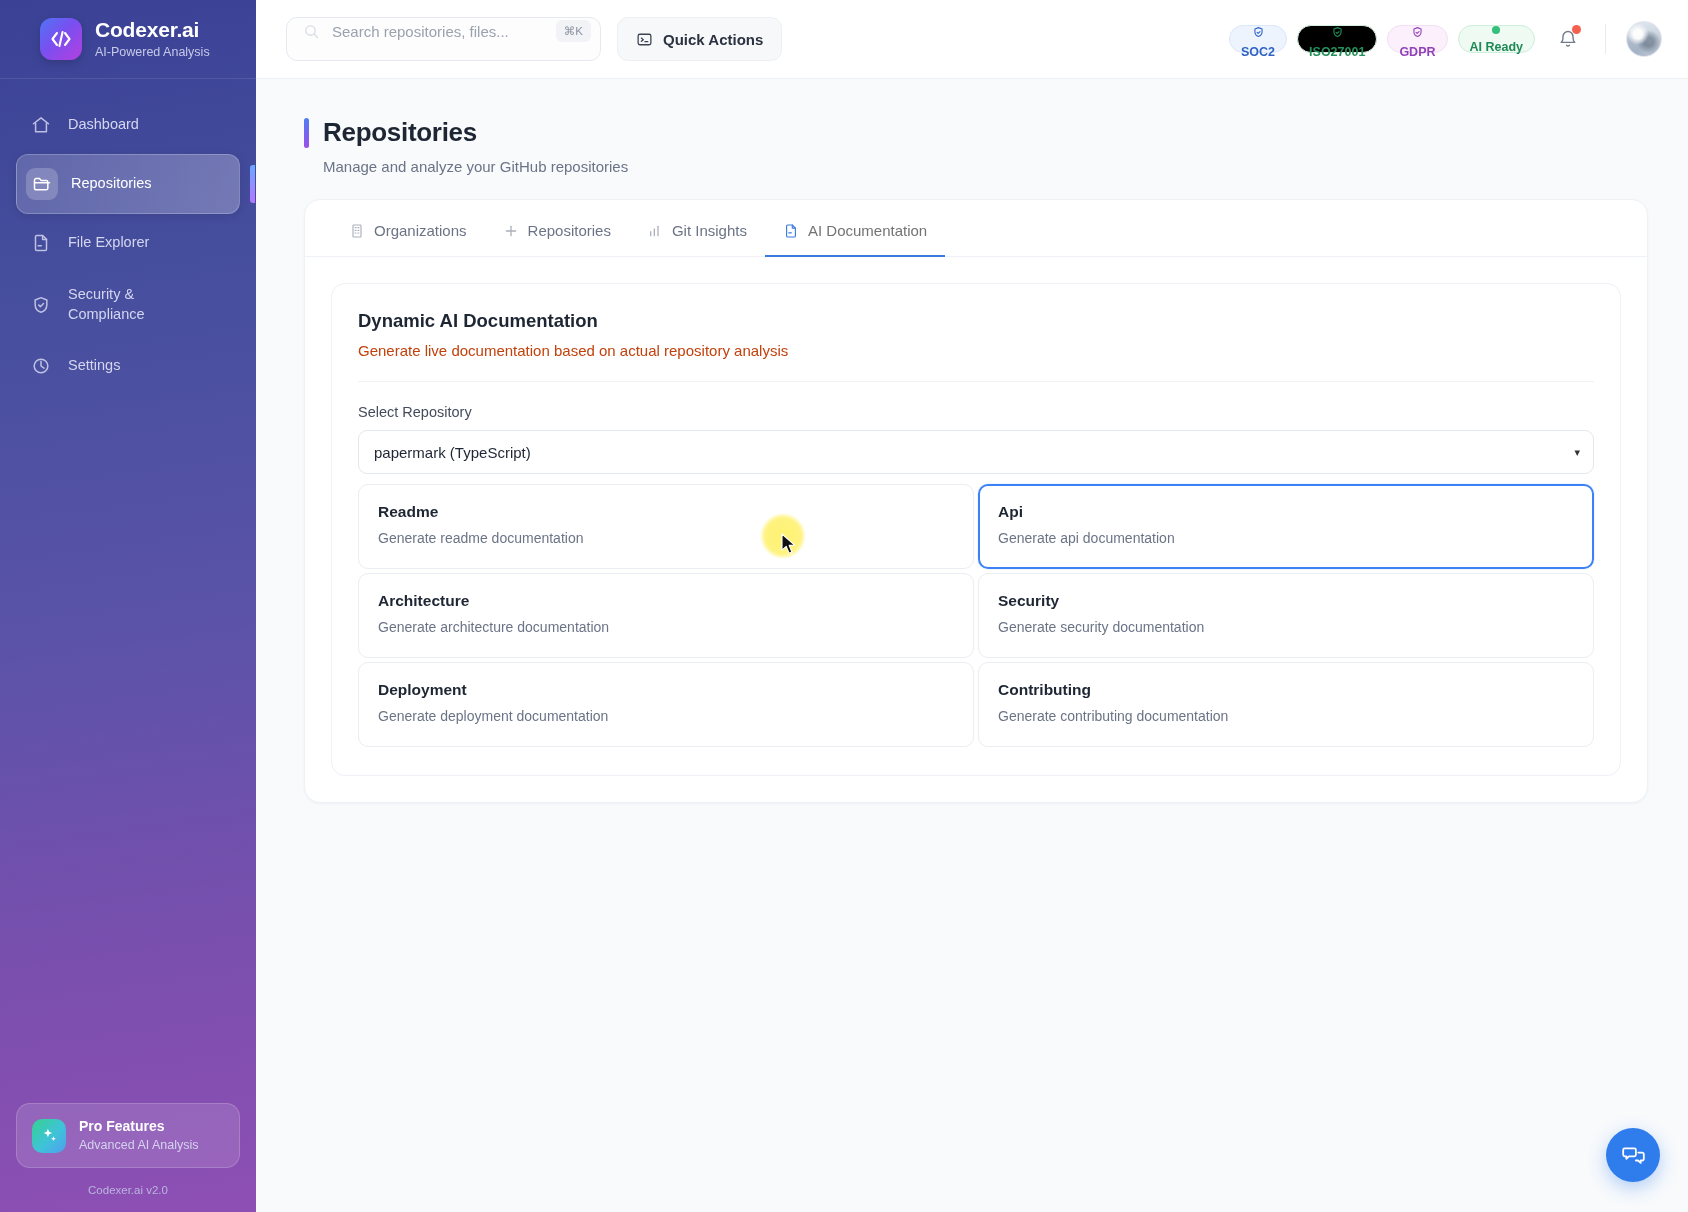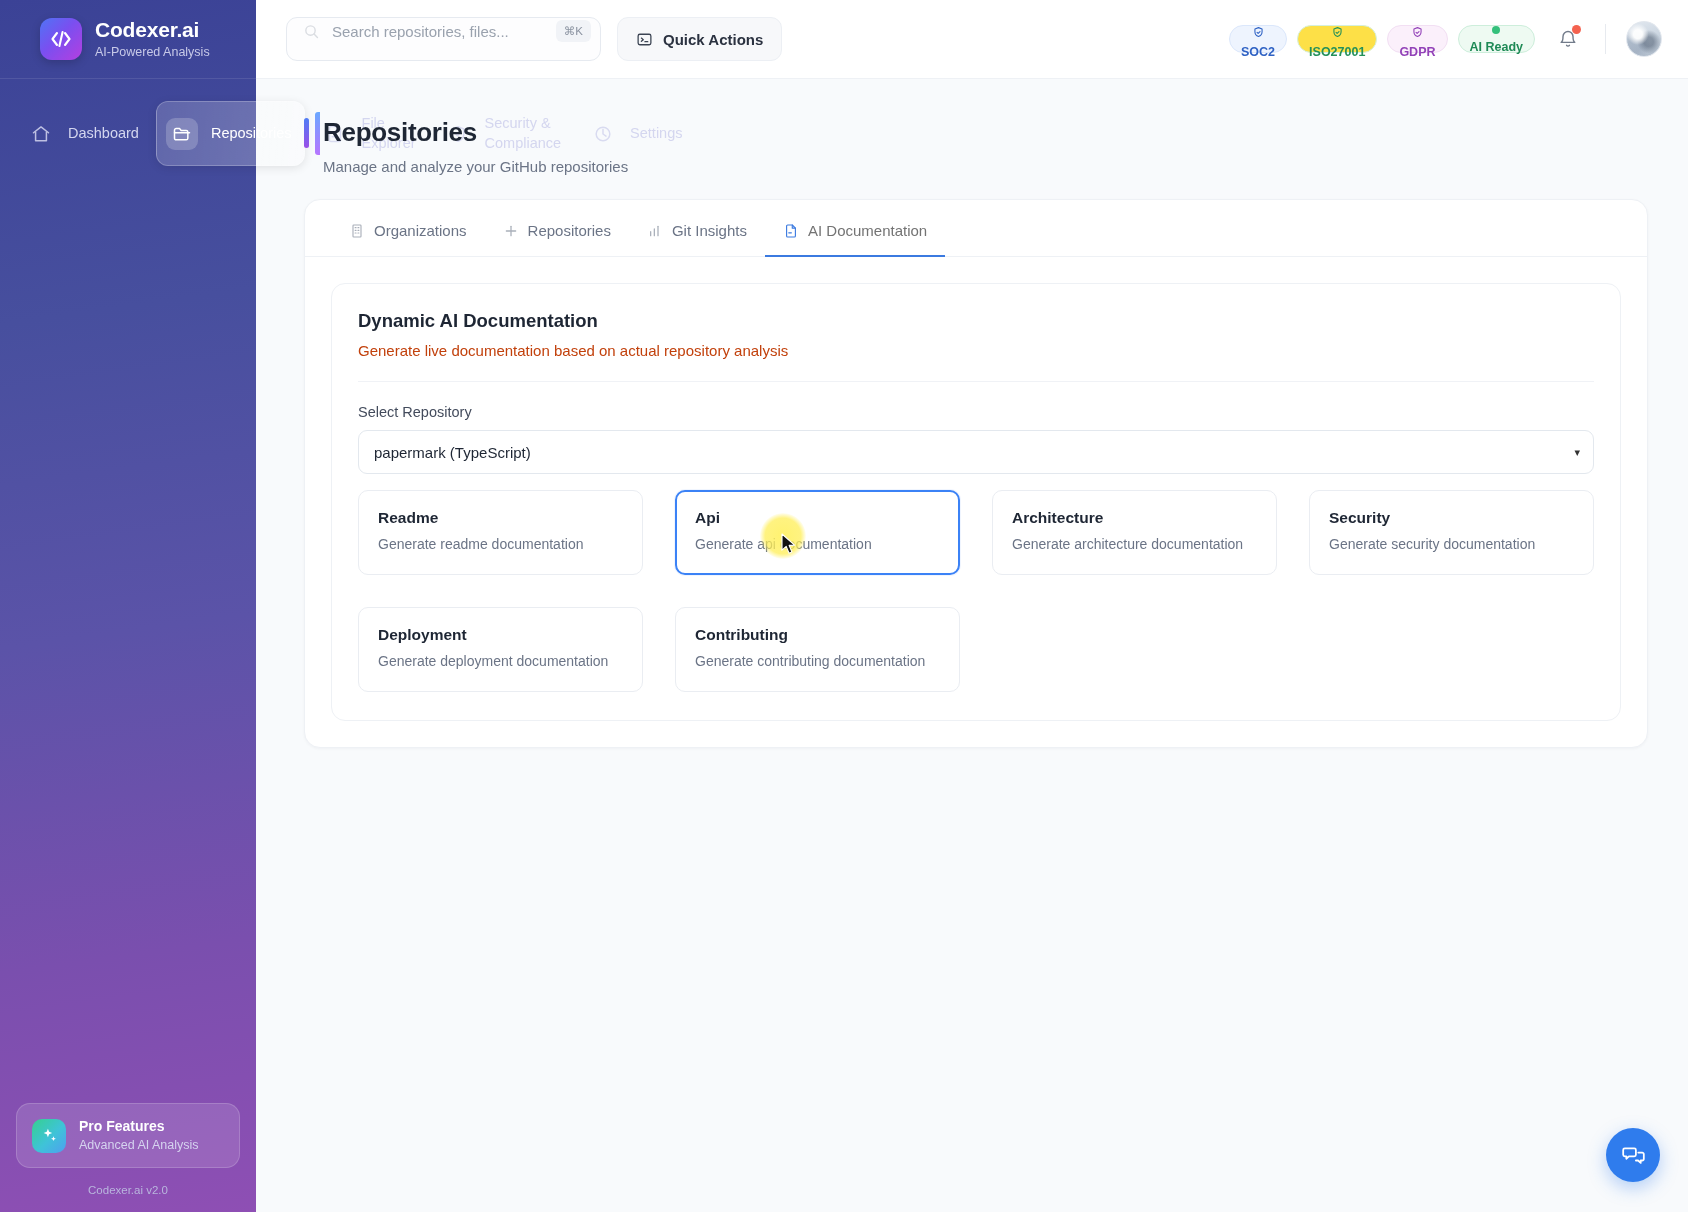--- a/index.html
+++ b/index.html
@@ -29,21 +29,21 @@
     width:42px; height:42px; border-radius:12px; flex:0 0 42px;
     background:linear-gradient(135deg,#4f74f5 0%,#7a4ff0 45%,#b43fe0 100%);
     display:flex; align-items:center; justify-content:center;
     box-shadow:0 3px 10px rgba(0,0,0,.18);
   }
   .brand-logo svg { display:block; }
   .brand-text { display:flex; flex-direction:column; line-height:1.15; }
   .brand-title { font-size:21px; font-weight:bold; letter-spacing:-.2px; color:#fff; }
   .brand-sub { font-size:12.5px; color:#c7c9e8; margin-top:3px; }
 
-  .nav { padding:22px 16px 0 16px; display:flex; flex-direction:row; gap:5px; }
+  .nav { padding:22px 16px 0 16px; display:flex; flex-direction:column; gap:5px; }
   .nav-item {
     display:flex; align-items:center; gap:16px;
     padding:13px 12px 13px 14px; border-radius:12px;
     color:#d4d6ef; font-size:14.5px; cursor:pointer; position:relative;
     min-height:48px;
   }
   .nav-item .nav-ico { width:22px; height:22px; flex:0 0 22px; display:flex; align-items:center; justify-content:center; opacity:.85; }
   .nav-item.active {
     background:linear-gradient(95deg, rgba(255,255,255,.17) 0%, rgba(255,255,255,.26) 100%);
     border:1px solid rgba(255,255,255,.22);
@@ -104,21 +104,21 @@
     height:44px; border:1px solid #eceff4; background:#f7f8fa; border-radius:11px;
     display:flex; align-items:center; gap:10px; padding:0 18px;
     font-size:15px; font-weight:bold; color:#2b3240; cursor:pointer;
   }
   .topbar-right { margin-left:auto; display:flex; align-items:center; gap:10px; }
   .badge {
     display:flex; align-items:center; gap:6px; height:28px; padding:0 11px;
     border-radius:14px; font-size:12.5px; font-weight:bold; white-space:nowrap;flex-direction:column;
   }
   .badge.soc2 { background:#eef4fe; border:1px solid #dbe7fb; color:#2f62c4; }
-  .badge.iso  { background:#fde047; border:1px solid #d5f0de; color:#24905a; }
+  .badge.iso  { background:#000000; border:1px solid #d5f0de; color:#24905a; }
   .badge.gdpr { background:#fbf0fb; border:1px solid #f2dff3; color:#9242b8; }
   .badge.ai   { background:#eefaf2; border:1px solid #cdeedb; color:#1f8a56; }
   .dot { width:8px; height:8px; border-radius:50%; background:#34c07b; flex:0 0 8px; }
   .bell-wrap { position:relative; width:34px; height:34px; display:flex; align-items:center; justify-content:center; cursor:pointer; margin-left:6px; }
   .bell-dot { position:absolute; top:3px; right:4px; width:9px; height:9px; border-radius:50%; background:#f4624f; }
   .vdiv { width:1px; height:30px; background:#e7eaef; margin:0 10px; }
   .avatar {
     width:36px; height:36px; border-radius:50%; flex:0 0 36px; cursor:pointer;
     background:
       radial-gradient(circle at 32% 36%, rgba(255,255,255,.95) 0 14%, rgba(255,255,255,0) 34%),
@@ -163,21 +163,21 @@
   .field-label { font-size:14.5px; color:#434b5c; margin:22px 0 10px 0; }
   .select-wrap { position:relative; }
   select.repo-select {
     width:100%; height:44px; border:1px solid #e3e8ee; border-radius:9px;
     background:#fff; font-family:"Liberation Sans", sans-serif; font-size:15px;
     color:#1e2634; padding:0 34px 0 15px; outline:none; cursor:pointer;
     -webkit-appearance:none; appearance:none;
   }
   .sel-chev { position:absolute; right:14px; top:50%; transform:translateY(-50%); pointer-events:none; color:#333; font-size:11px; }
 
-  .doc-grid { display:grid; grid-template-columns:repeat(4,1fr); gap:32px; margin-top:16px; }
+  .doc-grid { display:grid; grid-template-columns:repeat(2,1fr); gap:4px; margin-top:10px; }
   .doc-card {
     border:1px solid #eaedf2; border-radius:10px; background:#fff;
     padding:18px 19px 20px 19px; cursor:pointer; min-height:85px; position:relative;
   }
   .doc-card.selected { border:2px solid #3b82f6; padding:17px 18px 19px 18px; box-shadow:0 0 0 1px rgba(59,130,246,.08); }
   .doc-name { font-size:15.5px; font-weight:bold; color:#1e2634; }
   .doc-desc { font-size:14px; color:#6b7486; margin-top:9px; }
 
   
   .cursor-hl {

